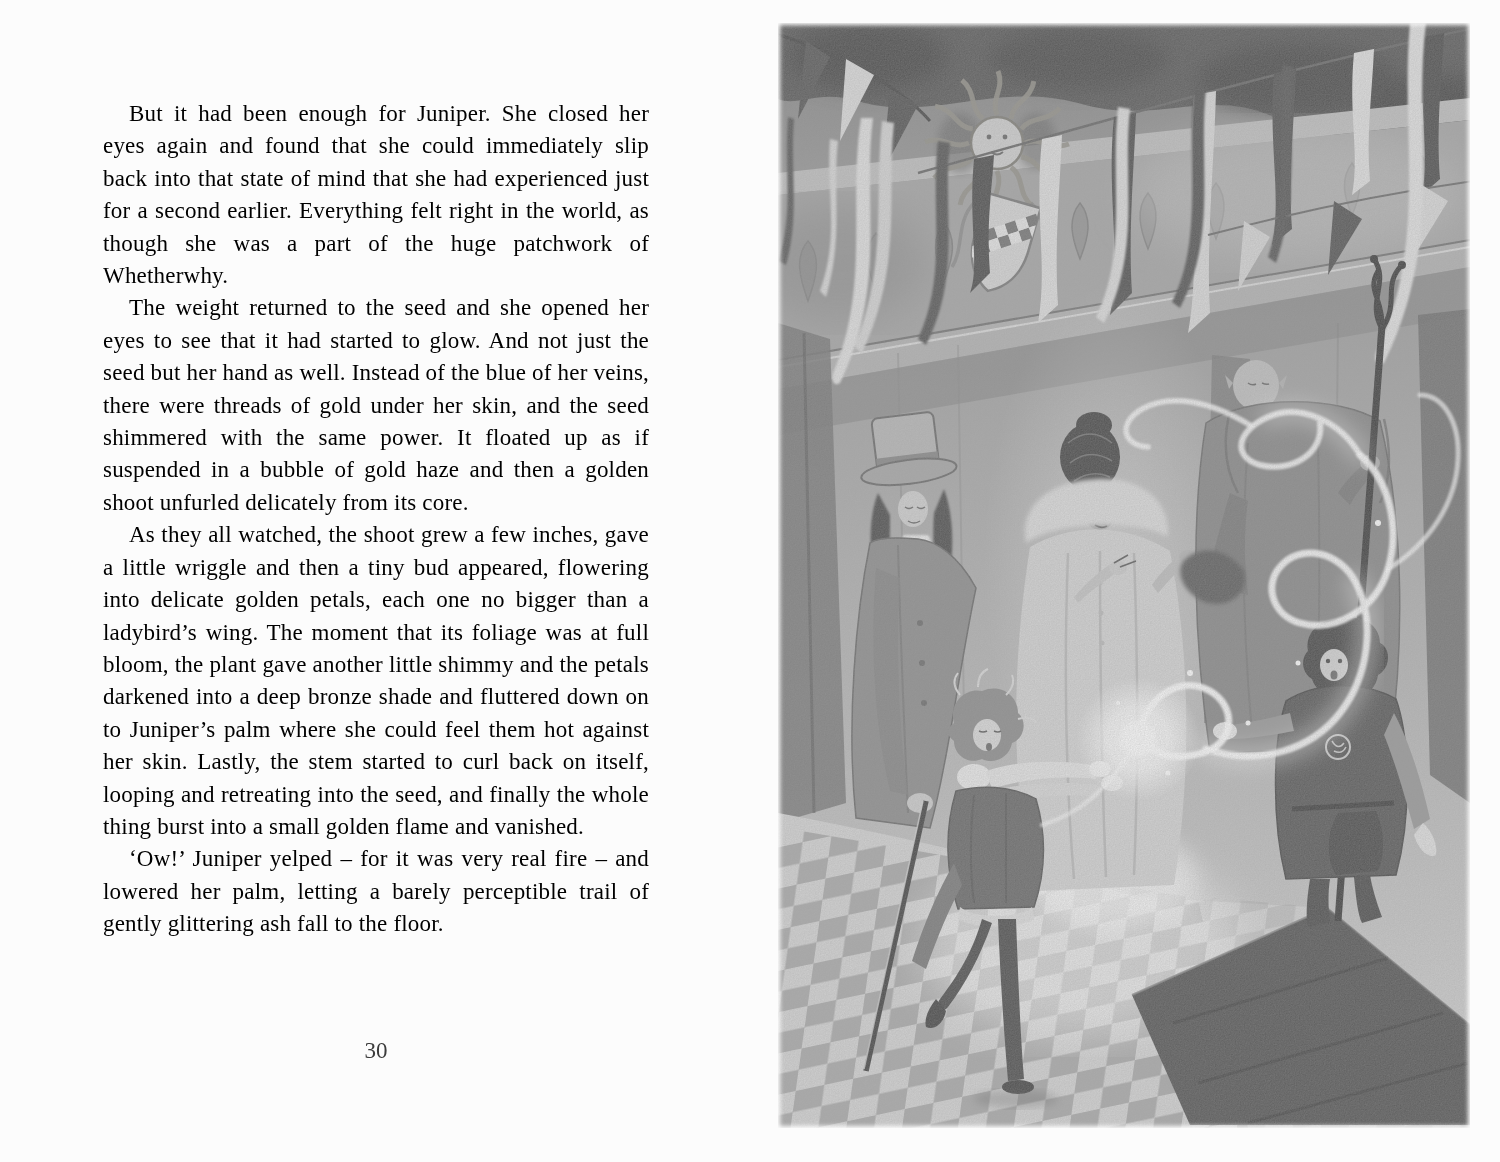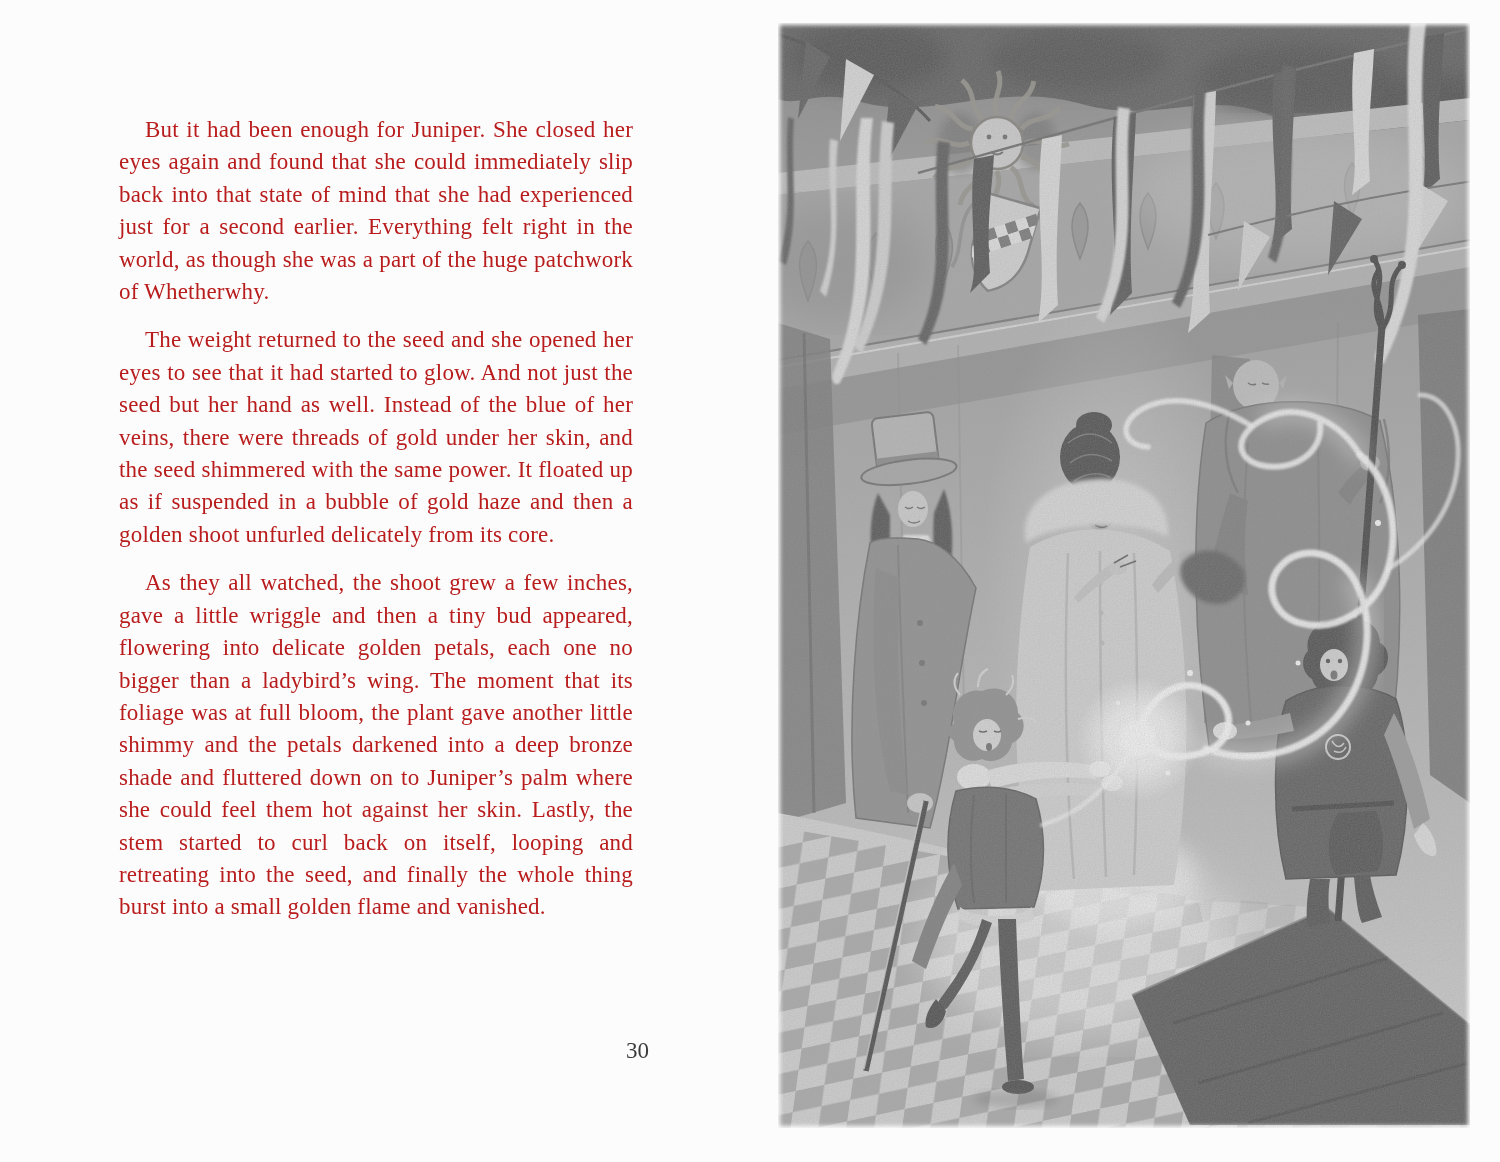--- a/index.html
+++ b/index.html
@@ -3,40 +3,41 @@
 <meta charset="utf-8">
 <style>
   html,body{margin:0;padding:0;}
   body{
     width:1500px;height:1162px;position:relative;
     background:#fcfcfc;overflow:hidden;
     font-family:"Liberation Serif", serif;
   }
   .left-page{position:absolute;left:103px;top:98px;width:546px;}
   .body-text p{
-    margin:16px;text-indent:26px;text-align:justify;
-    font-size:23px;line-height:32.4px;color:#b91c1c;
+    margin:0;text-indent:26px;text-align:justify;
+    font-size:23px;line-height:32.4px;color:#000000;
     letter-spacing:0.2px;
   }
   .page-number{
     position:absolute;left:103px;top:1038px;width:546px;
-    text-align:right;font-size:23px;color:#3b3b3b;
+    text-align:center;font-size:23px;color:#3b3b3b;
   }
   .illustration{
     position:absolute;left:778px;top:23px;width:692px;height:1105px;margin:0;
   }
   .illustration svg{display:block;width:692px;height:1105px;}
 </style>
 </head>
 <body>
 
 <section class="left-page body-text">
   <p>But it had been enough for Juniper. She closed her eyes again and found that she could immediately slip back into that state of mind that she had experienced just for a second earlier. Everything felt right in the world, as though she was a part of the huge patchwork of Whetherwhy.</p>
   <p>The weight returned to the seed and she opened her eyes to see that it had started to glow. And not just the seed but her hand as well. Instead of the blue of her veins, there were threads of gold under her skin, and the seed shimmered with the same power. It floated up as if suspended in a bubble of gold haze and then a golden shoot unfurled delicately from its core.</p>
   <p>As they all watched, the shoot grew a few inches, gave a little wriggle and then a tiny bud appeared, flowering into delicate golden petals, each one no bigger than a ladybird’s wing. The moment that its foliage was at full bloom, the plant gave another little shimmy and the petals darkened into a deep bronze shade and fluttered down on to Juniper’s palm where she could feel them hot against her skin. Lastly, the stem started to curl back on itself, looping and retreating into the seed, and finally the whole thing burst into a small golden flame and vanished.</p>
+  <p>‘Ow!’ Juniper yelped – for it was very real fire – and lowered her palm, letting a barely perceptible trail of gently glittering ash fall to the floor.</p>
 </section>
 <div class="page-number">30</div>
 
 <figure class="illustration" role="img" aria-label="Grey pencil illustration of a great hall hung with pennant flags and a sun crest on a carved balcony; a girl holds up a glowing magical seed trailing a ribbon of light while a man in a top hat, a woman in a fur-trimmed gown, a bearded wizard with a gnarled staff and a startled boy look on from a chequered floor.">
 <svg viewBox="0 0 692 1105" xmlns="http://www.w3.org/2000/svg">
   <defs>
     <linearGradient id="bgGrad" x1="0" y1="0" x2="0" y2="1">
       <stop offset="0" stop-color="#868686"></stop>
       <stop offset="0.15" stop-color="#9a9a9a"></stop>
       <stop offset="0.42" stop-color="#acacac"></stop>

